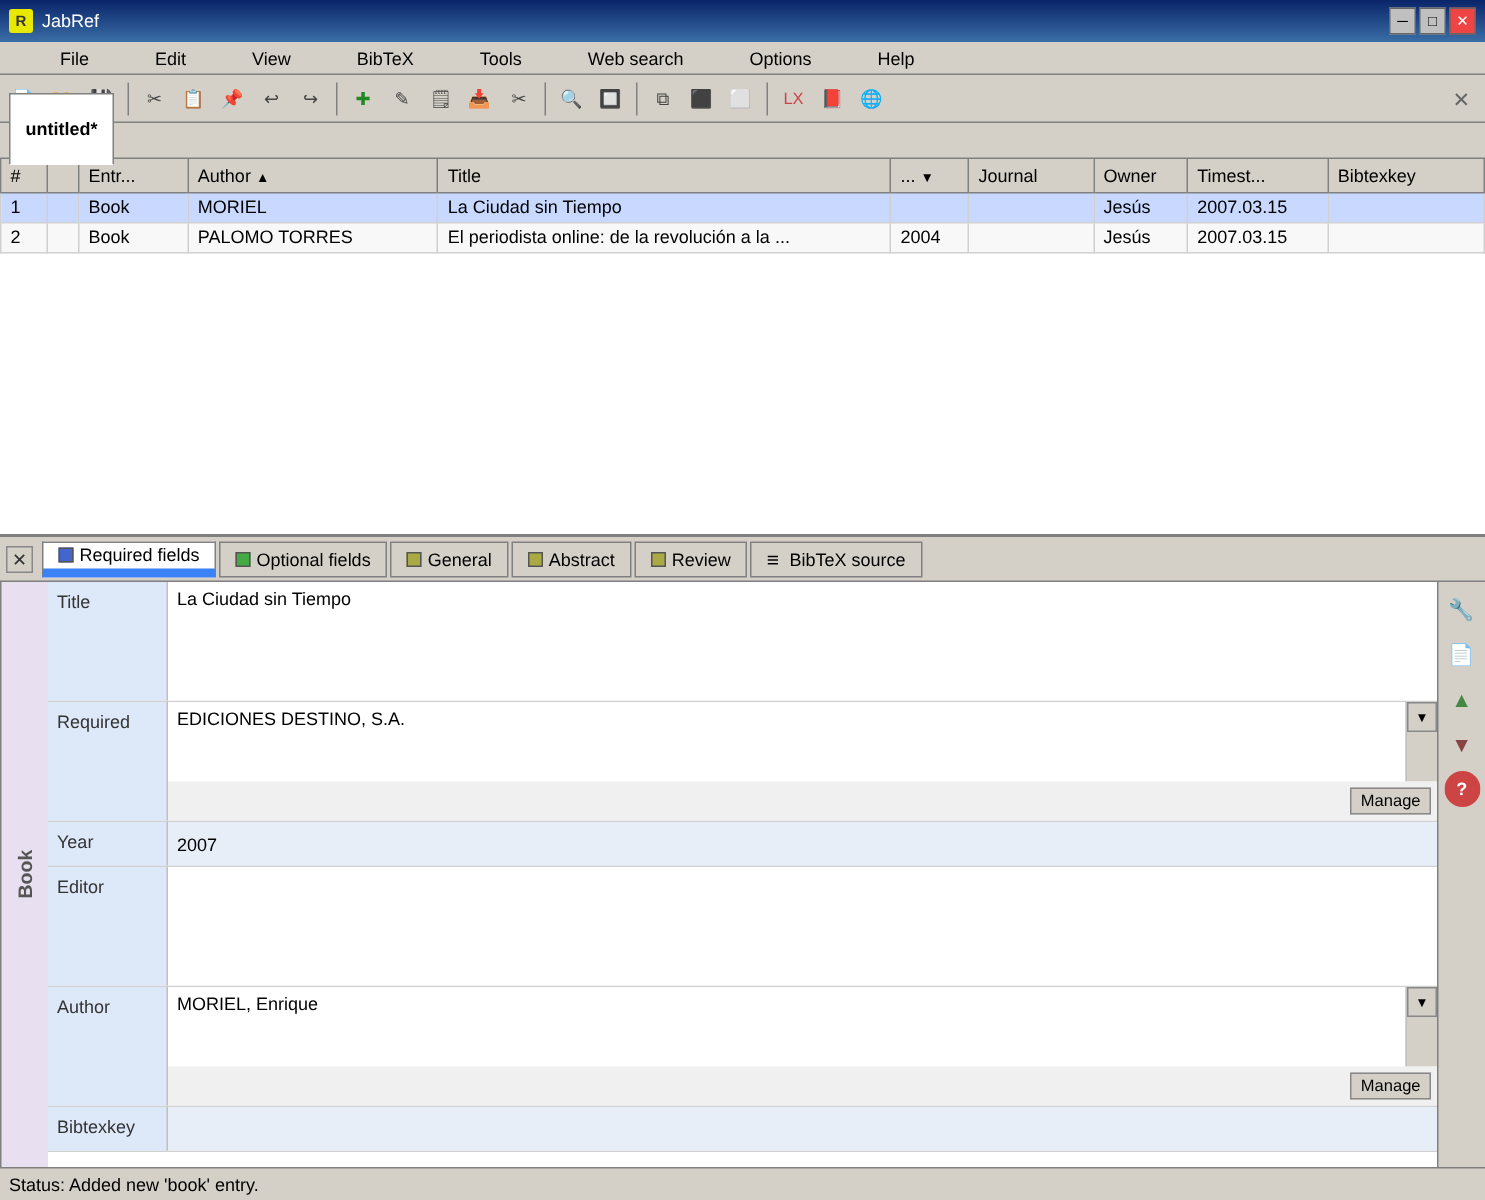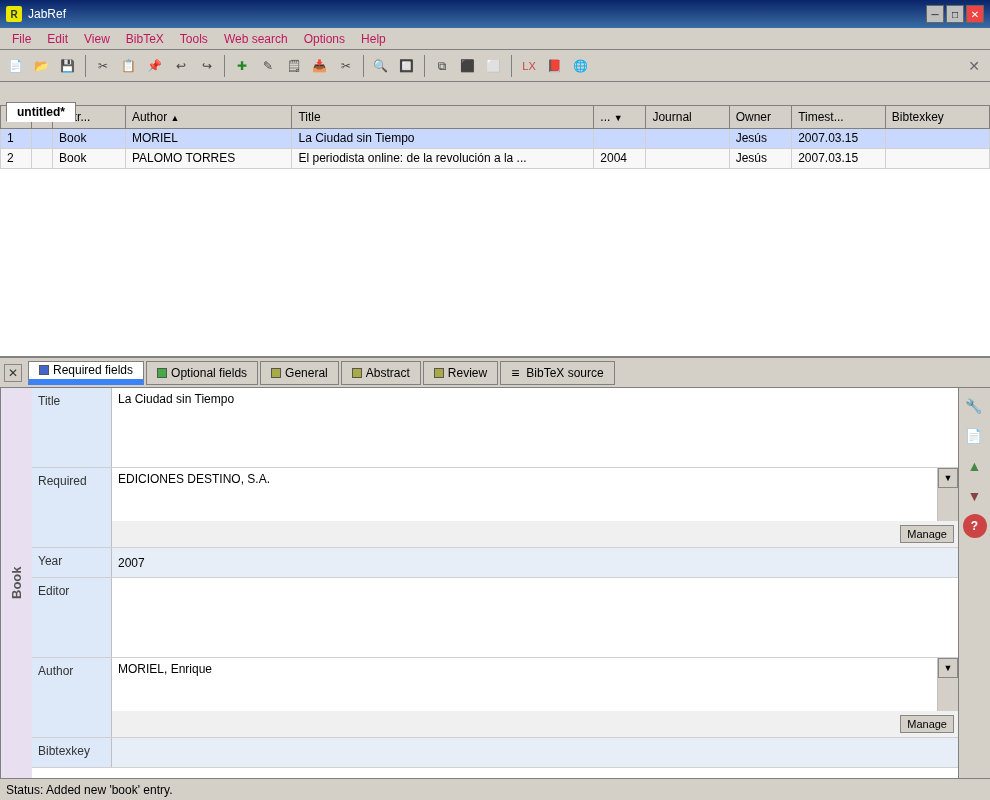--- a/index.html
+++ b/index.html
@@ -67,21 +67,22 @@
       border-bottom: 1px solid #808080;
       height: 22px;
       display: flex;
       align-items: center;
       padding: 0 4px;
     }
     .menu-item {
       padding: 2px 8px;
       cursor: pointer;
       font-size: 12px;
-      color: #be185d;
+      color: #000000;
+      margin-left: 28px;
     }
 
     
     #toolbar {
       background: #d4d0c8;
       border-bottom: 1px solid #808080;
       height: 32px;
       display: flex;
       align-items: center;
       padding: 0 4px;
@@ -119,25 +120,25 @@
       height: 24px;
       display: flex;
       align-items: flex-end;
       padding: 0 6px;
       border-bottom: 1px solid #808080;
     }
     .tab {
       background: #d4d0c8;
       border: 1px solid #808080;
       border-bottom: none;
-      padding: 2px 10px;
+      padding: 16px 10px;
       cursor: pointer;
       font-size: 12px;
       position: relative;
-      top: 17px;
+      top: 5px;
     }
     .tab.active {
       background: white;
       border-bottom: 1px solid white;
       font-weight: bold;
     }
 
     
     #table-area {
       background: white;

